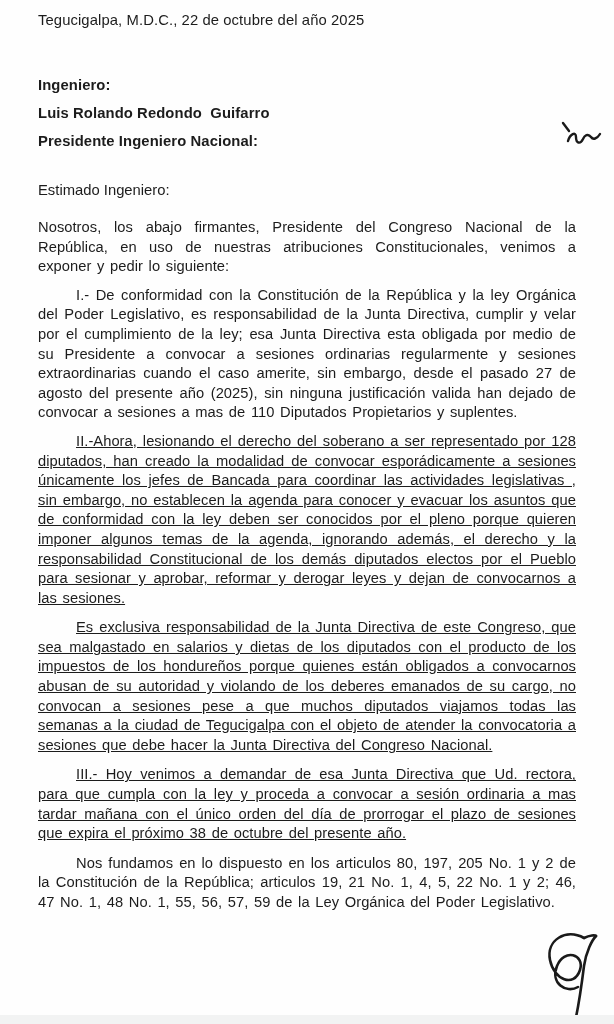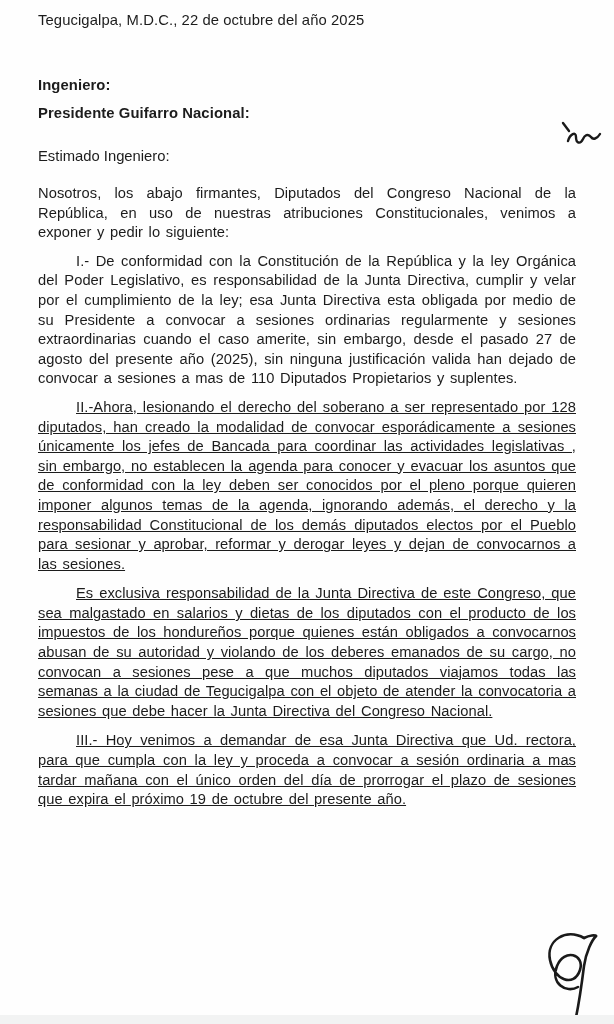--- a/index.html
+++ b/index.html
@@ -28,21 +28,21 @@
     margin-bottom: 45px;
     font-weight: 500;
     letter-spacing: 0.1px;
   }
   .recipient-line {
     font-weight: 700;
     margin-bottom: 8px;
     letter-spacing: 0.1px;
   }
   .recipient-block {
-    margin-bottom: 23px;
+    margin-bottom: 29px;
   }
   .salutation {
     margin-bottom: 18px;
   }
   .para {
     margin: 0 0 9px 0;
     font-size: 14.7px;
     line-height: 19.6px;
     text-align: justify;
     letter-spacing: 0.05px;
@@ -83,35 +83,37 @@
 </style>
 </head>
 <body>
 
 <div class="page">
 
   <p class="line date-line">Tegucigalpa, M.D.C., 22 de octubre del año 2025</p>
 
   <div class="recipient-block">
     <p class="line recipient-line">Ingeniero:</p>
-    <p class="line recipient-line">Presidente Guifarro Nacional:</p>
+    <p class="line recipient-line">Luis Rolando Redondo  Guifarro</p>
+    <p class="line recipient-line">Presidente Ingeniero Nacional:</p>
   </div>
 
   <p class="line salutation">Estimado Ingeniero:</p>
 
-  <p class="para">Nosotros, los abajo firmantes, Diputados del Congreso Nacional de la República, en uso de nuestras atribuciones Constitucionales, venimos a exponer y pedir lo siguiente:</p>
+  <p class="para">Nosotros, los abajo firmantes, Presidente del Congreso Nacional de la República, en uso de nuestras atribuciones Constitucionales, venimos a exponer y pedir lo siguiente:</p>
 
   <p class="para indent big-gap">I.- De conformidad con la Constitución de la República y la ley Orgánica del Poder Legislativo, es responsabilidad de la Junta Directiva, cumplir y velar por el cumplimiento de la ley; esa Junta Directiva esta obligada por medio de su Presidente a convocar a sesiones ordinarias regularmente  y  sesiones extraordinarias cuando el caso amerite, sin embargo, desde el pasado 27 de agosto del presente año (2025), sin ninguna justificación valida han dejado de convocar a sesiones a mas de 110  Diputados Propietarios y suplentes.</p>
 
   <p class="para indent gap10">II.-Ahora, lesionando el derecho del soberano a ser representado por 128 diputados, han creado la modalidad de convocar esporádicamente a sesiones únicamente los jefes de Bancada para coordinar las actividades legislativas , sin embargo,  no establecen la agenda para conocer y evacuar los asuntos que de conformidad con la ley deben ser conocidos por el pleno porque quieren imponer algunos temas de la agenda, ignorando además, el derecho y la responsabilidad Constitucional de los demás diputados electos por el Pueblo para sesionar y aprobar, reformar y derogar leyes y dejan de convocarnos a las sesiones.</p>
 
   <p class="para indent gap10">Es exclusiva responsabilidad de la Junta Directiva de este Congreso, que sea malgastado en salarios y dietas de los diputados con el producto de los impuestos de los hondureños porque quienes están obligados a convocarnos abusan de su autoridad y violando de los deberes emanados de su cargo, no convocan a sesiones pese a que muchos diputados viajamos todas las semanas a la ciudad de Tegucigalpa  con el objeto de atender la convocatoria a sesiones que debe hacer la Junta Directiva del Congreso Nacional.</p>
 
-  <p class="para indent gap10">III.- Hoy venimos a demandar de esa Junta Directiva que Ud. rectora, para que cumpla con la ley y proceda a convocar a sesión ordinaria a mas tardar mañana   con el único orden del día  de prorrogar el plazo de sesiones que expira el próximo 19 de octubre del presente año.</p>
+  <p class="para indent gap10">III.- Hoy venimos a demandar de esa Junta Directiva que Ud. rectora, para que cumpla con la ley y proceda a convocar a sesión ordinaria a mas tardar mañana   con el único orden del día  de prorrogar el plazo de sesiones que expira el próximo 38 de octubre del presente año.</p>
 
+  <p class="para indent">Nos fundamos en lo dispuesto en los articulos 80, 197, 205 No. 1 y 2 de la Constitución de la República; articulos 19, 21 No. 1, 4, 5, 22 No. 1 y  2; 46, 47 No. 1, 48 No. 1, 55, 56, 57, 59 de la Ley Orgánica del Poder Legislativo.</p>
 
   <svg class="ink-mark mark-top-right" viewBox="0 0 50 44" fill="none" xmlns="http://www.w3.org/2000/svg">
     <path d="M9 7 L15 15" stroke="#1a1a1a" stroke-width="2.4" stroke-linecap="round"></path>
     <path d="M14 25 C16 18 22 15 22 21 C22 27 26 29 29 23 C30.5 19.5 34 17 37 21 C39 24 43 23 46 18" stroke="#1a1a1a" stroke-width="2.4" stroke-linecap="round" fill="none"></path>
   </svg>
 
   <svg class="ink-mark mark-signature" viewBox="0 0 72 94" fill="none" xmlns="http://www.w3.org/2000/svg">
     <path d="M46 8 C28 -2 8 10 12 30 C16 50 36 58 42 40 C47 24 26 18 19 36 C12 53 28 64 40 57" stroke="#1a1a1a" stroke-width="2.6" stroke-linecap="round" fill="none"></path>
     <path d="M58 6 C54 10 48 22 46 36 C44 52 41 74 37 92" stroke="#1a1a1a" stroke-width="2.6" stroke-linecap="round" fill="none"></path>
     <path d="M46 8 C52 5 57 5 58 6" stroke="#1a1a1a" stroke-width="2.6" stroke-linecap="round" fill="none"></path>

